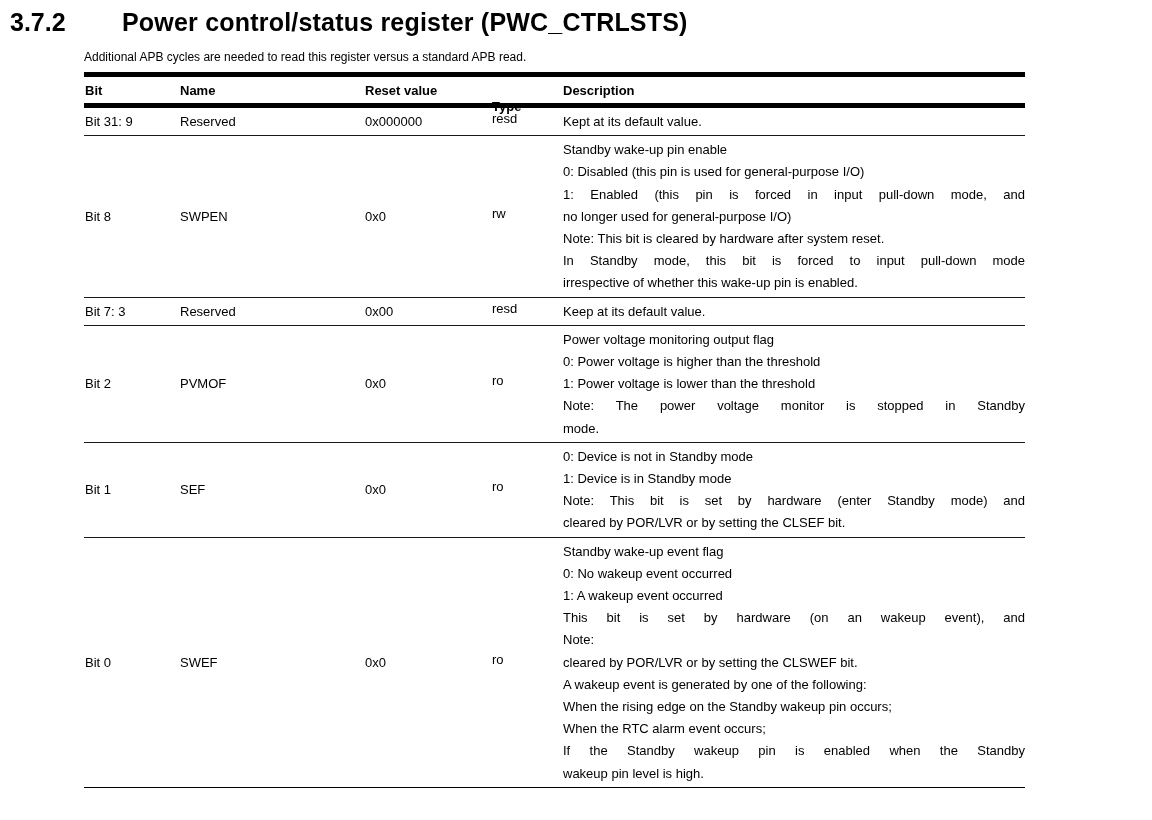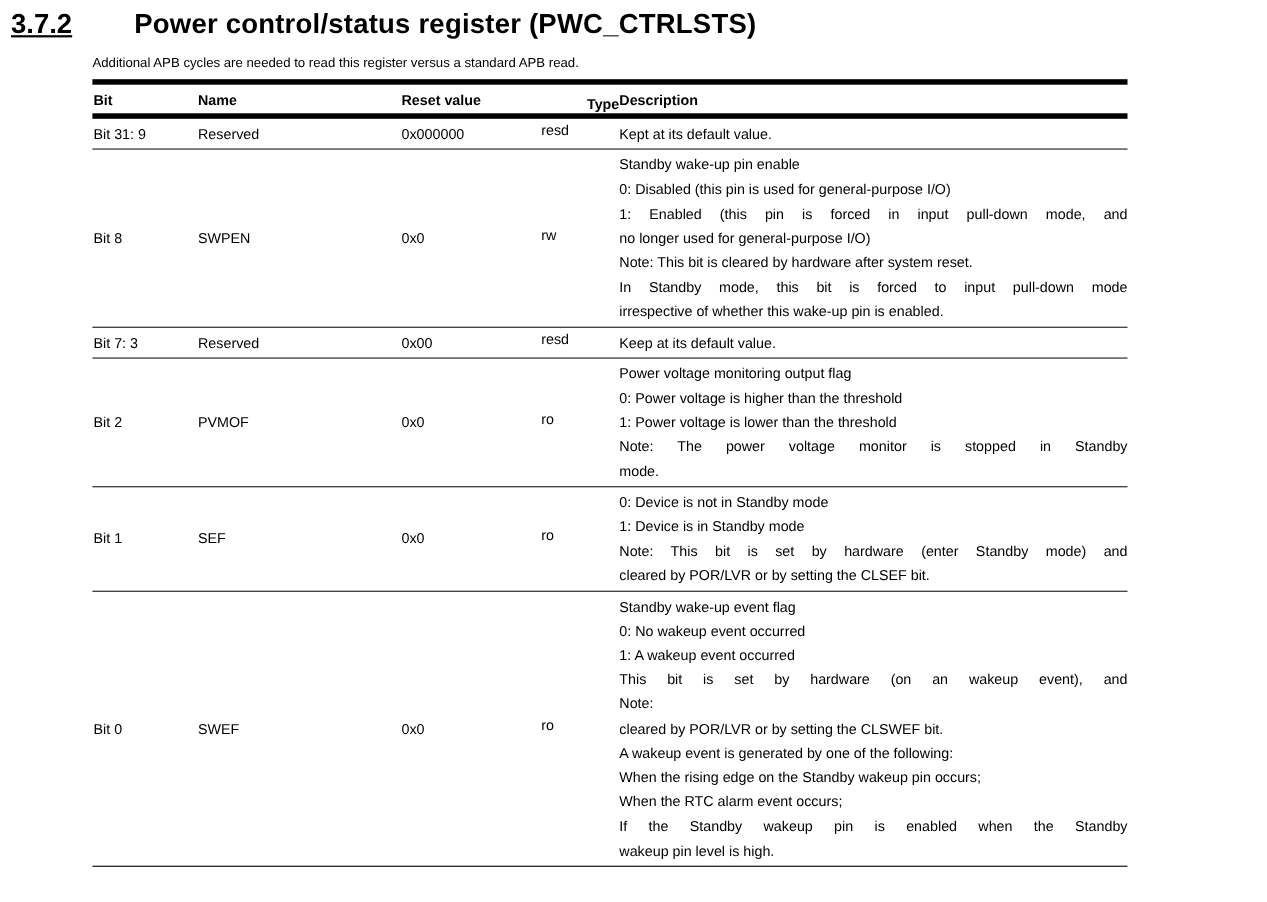--- a/index.html
+++ b/index.html
@@ -7,21 +7,21 @@
   body {
     width: 1152px; height: 820px;
     font-family: "Liberation Sans", sans-serif;
     color: #000000;
     overflow: hidden;
   }
   .page { padding-top: 7px; }
 
   
   .heading { display: flex; align-items: baseline; font-weight: bold; font-size: 25px; line-height: 31px; margin-left: 10px; }
-  .sec-num { width: 112px; flex: 0 0 112px; text-decoration: underline; }
+  .sec-num { width: 112px; flex: 0 0 112px; }
   .sec-title { letter-spacing: 0.2px; text-align: right; }
 
   
   .intro { margin: 9px 0 5px 84px; font-size: 12px; line-height: 20px; }
 
   
   .reg-table { margin-left: 84px; width: 941px; border-top: 5px solid #000; font-size: 13px; }
   .thead { display: flex; align-items: center; height: 31px; border-bottom: 5px solid #000; font-weight: bold; }
   .trow { display: flex; align-items: center; border-bottom: 1.5px solid #1a1a1a; min-height: 26px; }
   .trow:last-child { border-bottom: 1.5px solid #000; }
@@ -46,21 +46,21 @@
     <span class="sec-title">Power control/status register (PWC_CTRLSTS)</span>
   </div>
 
   <p class="intro">Additional APB cycles are needed to read this register versus a standard APB read.</p>
 
   <div class="reg-table">
     <div class="thead">
       <div class="cell c-bit">Bit</div>
       <div class="cell c-name">Name</div>
       <div class="cell c-reset">Reset value</div>
-      <div class="cell c-type" style="top:4px;text-align:right;">Type</div>
+      <div class="cell c-type" style="top:16px;">Type</div>
       <div class="cell c-desc" style="padding:0;">Description</div>
     </div>
     <div id="tbody">
         <div class="trow">
           <div class="cell c-bit">Bit 31: 9</div>
           <div class="cell c-name">Reserved</div>
           <div class="cell c-reset">0x000000</div>
           <div class="cell c-type">resd</div>
           <div class="cell c-desc">
             <div class="dline">Kept at its default value.</div>

